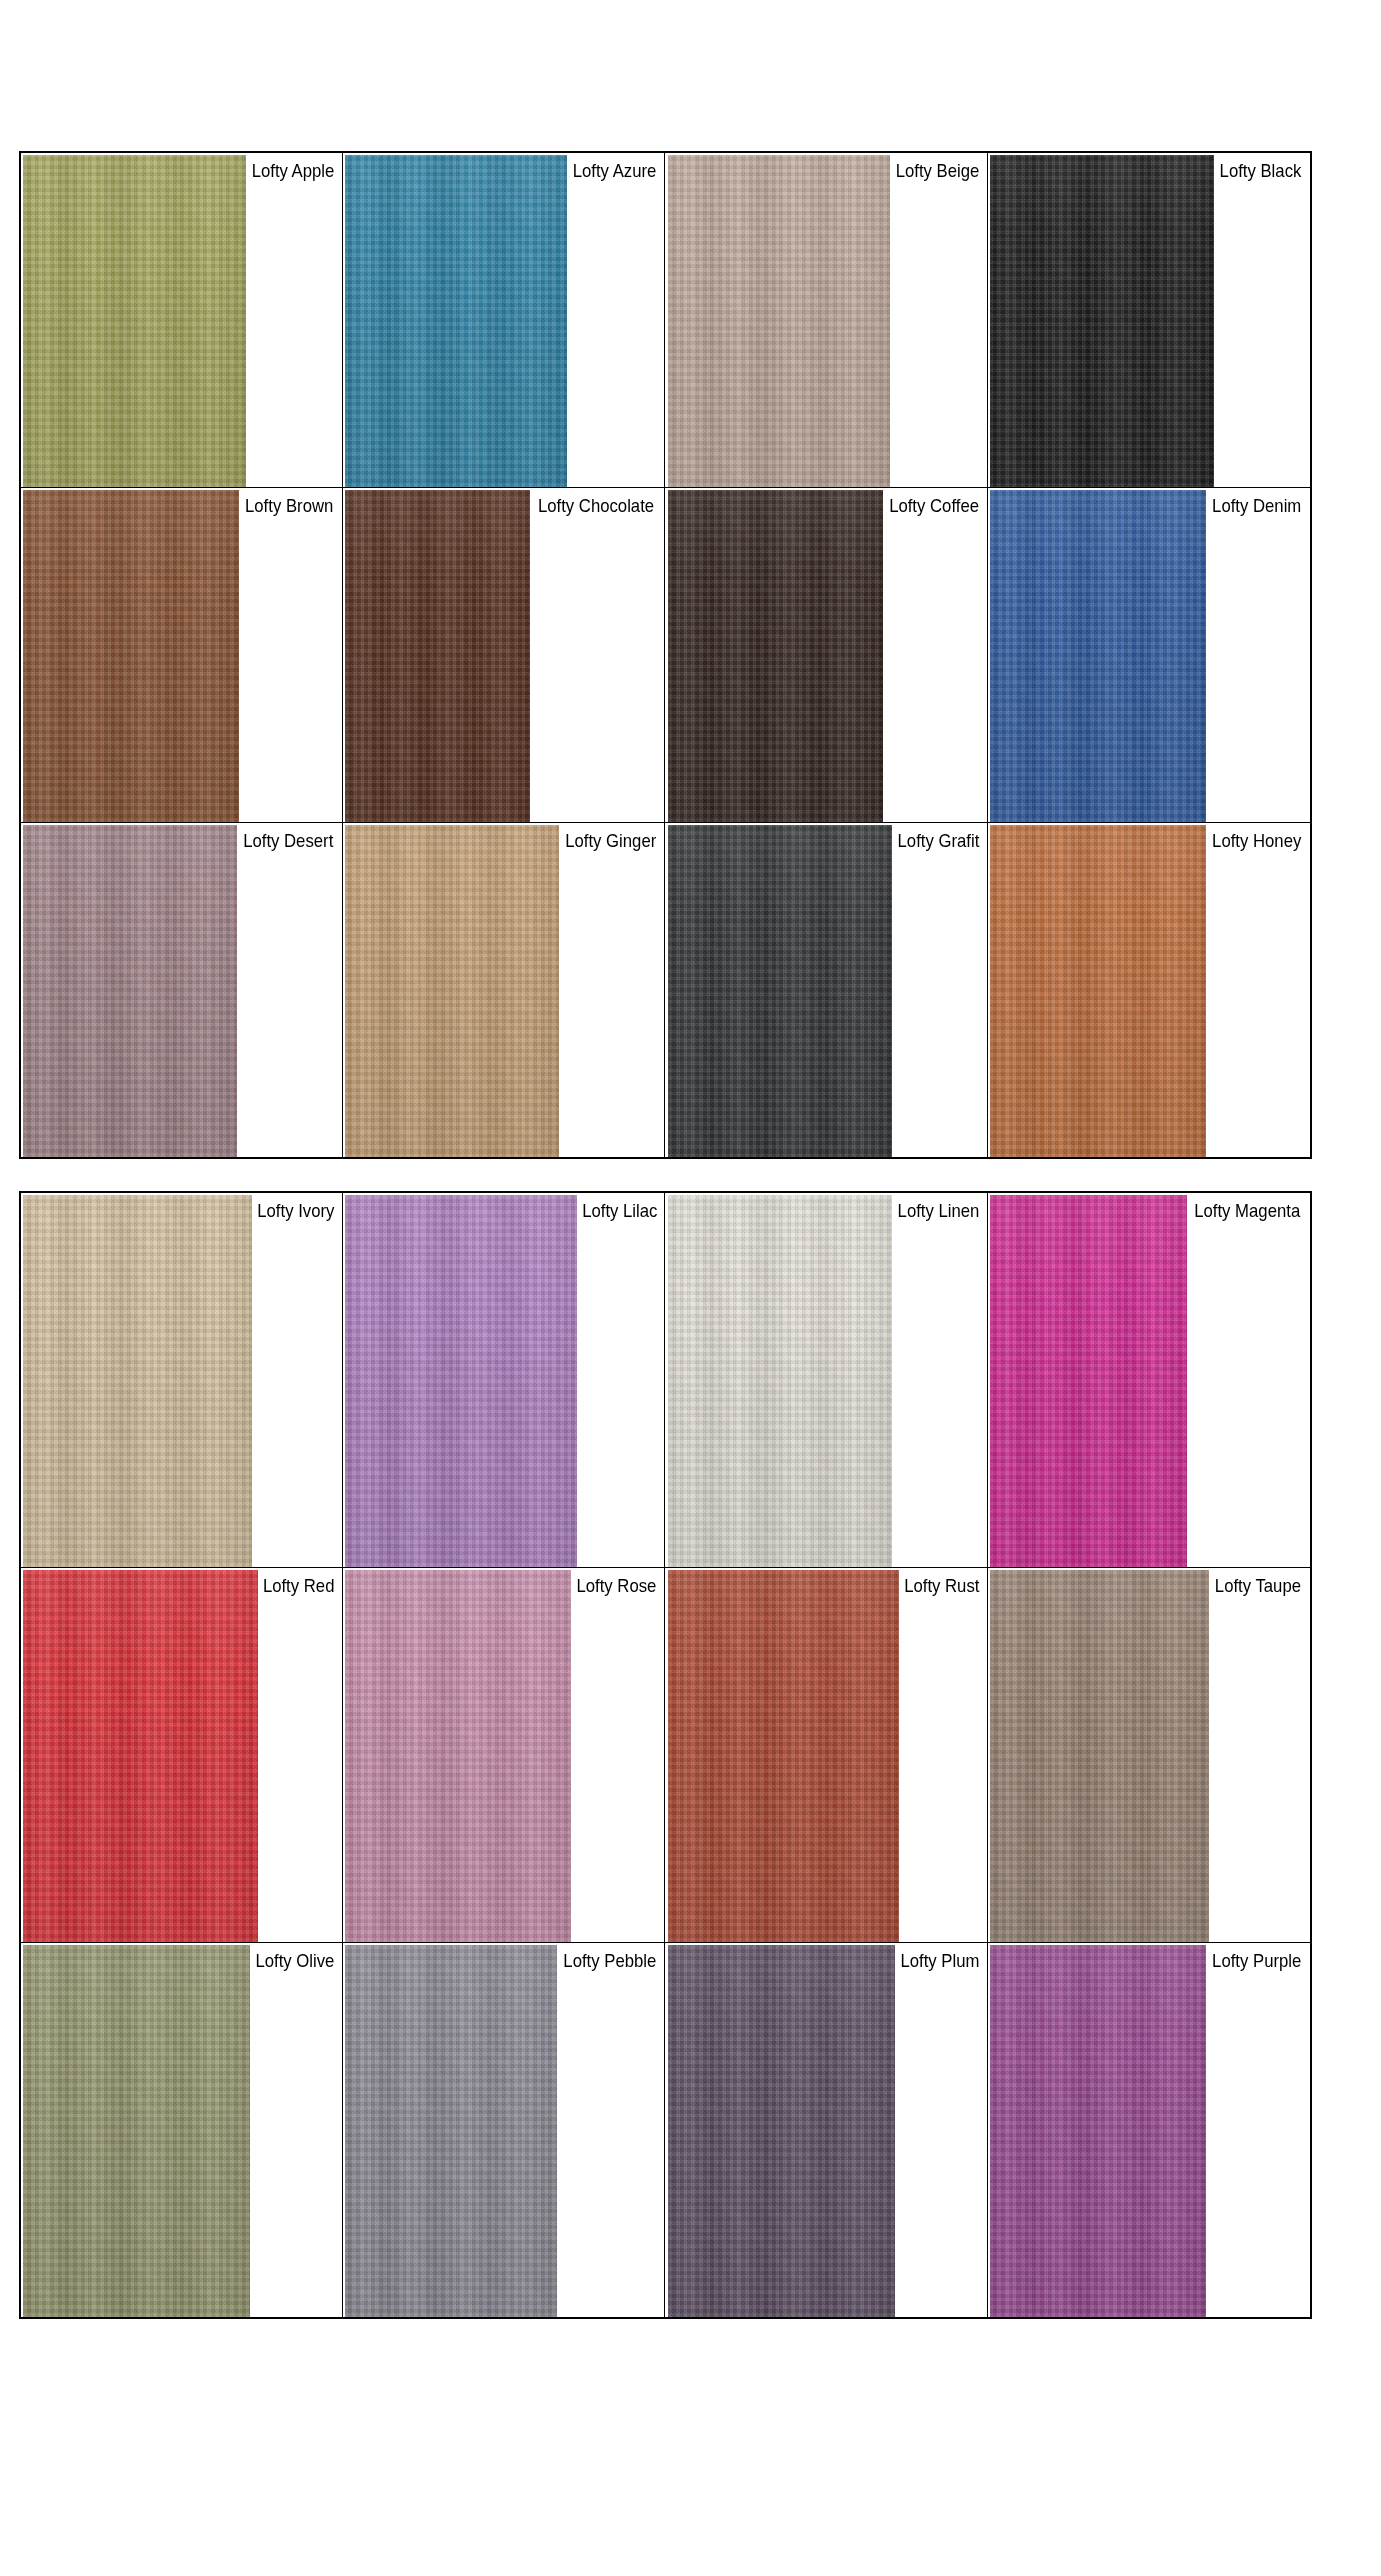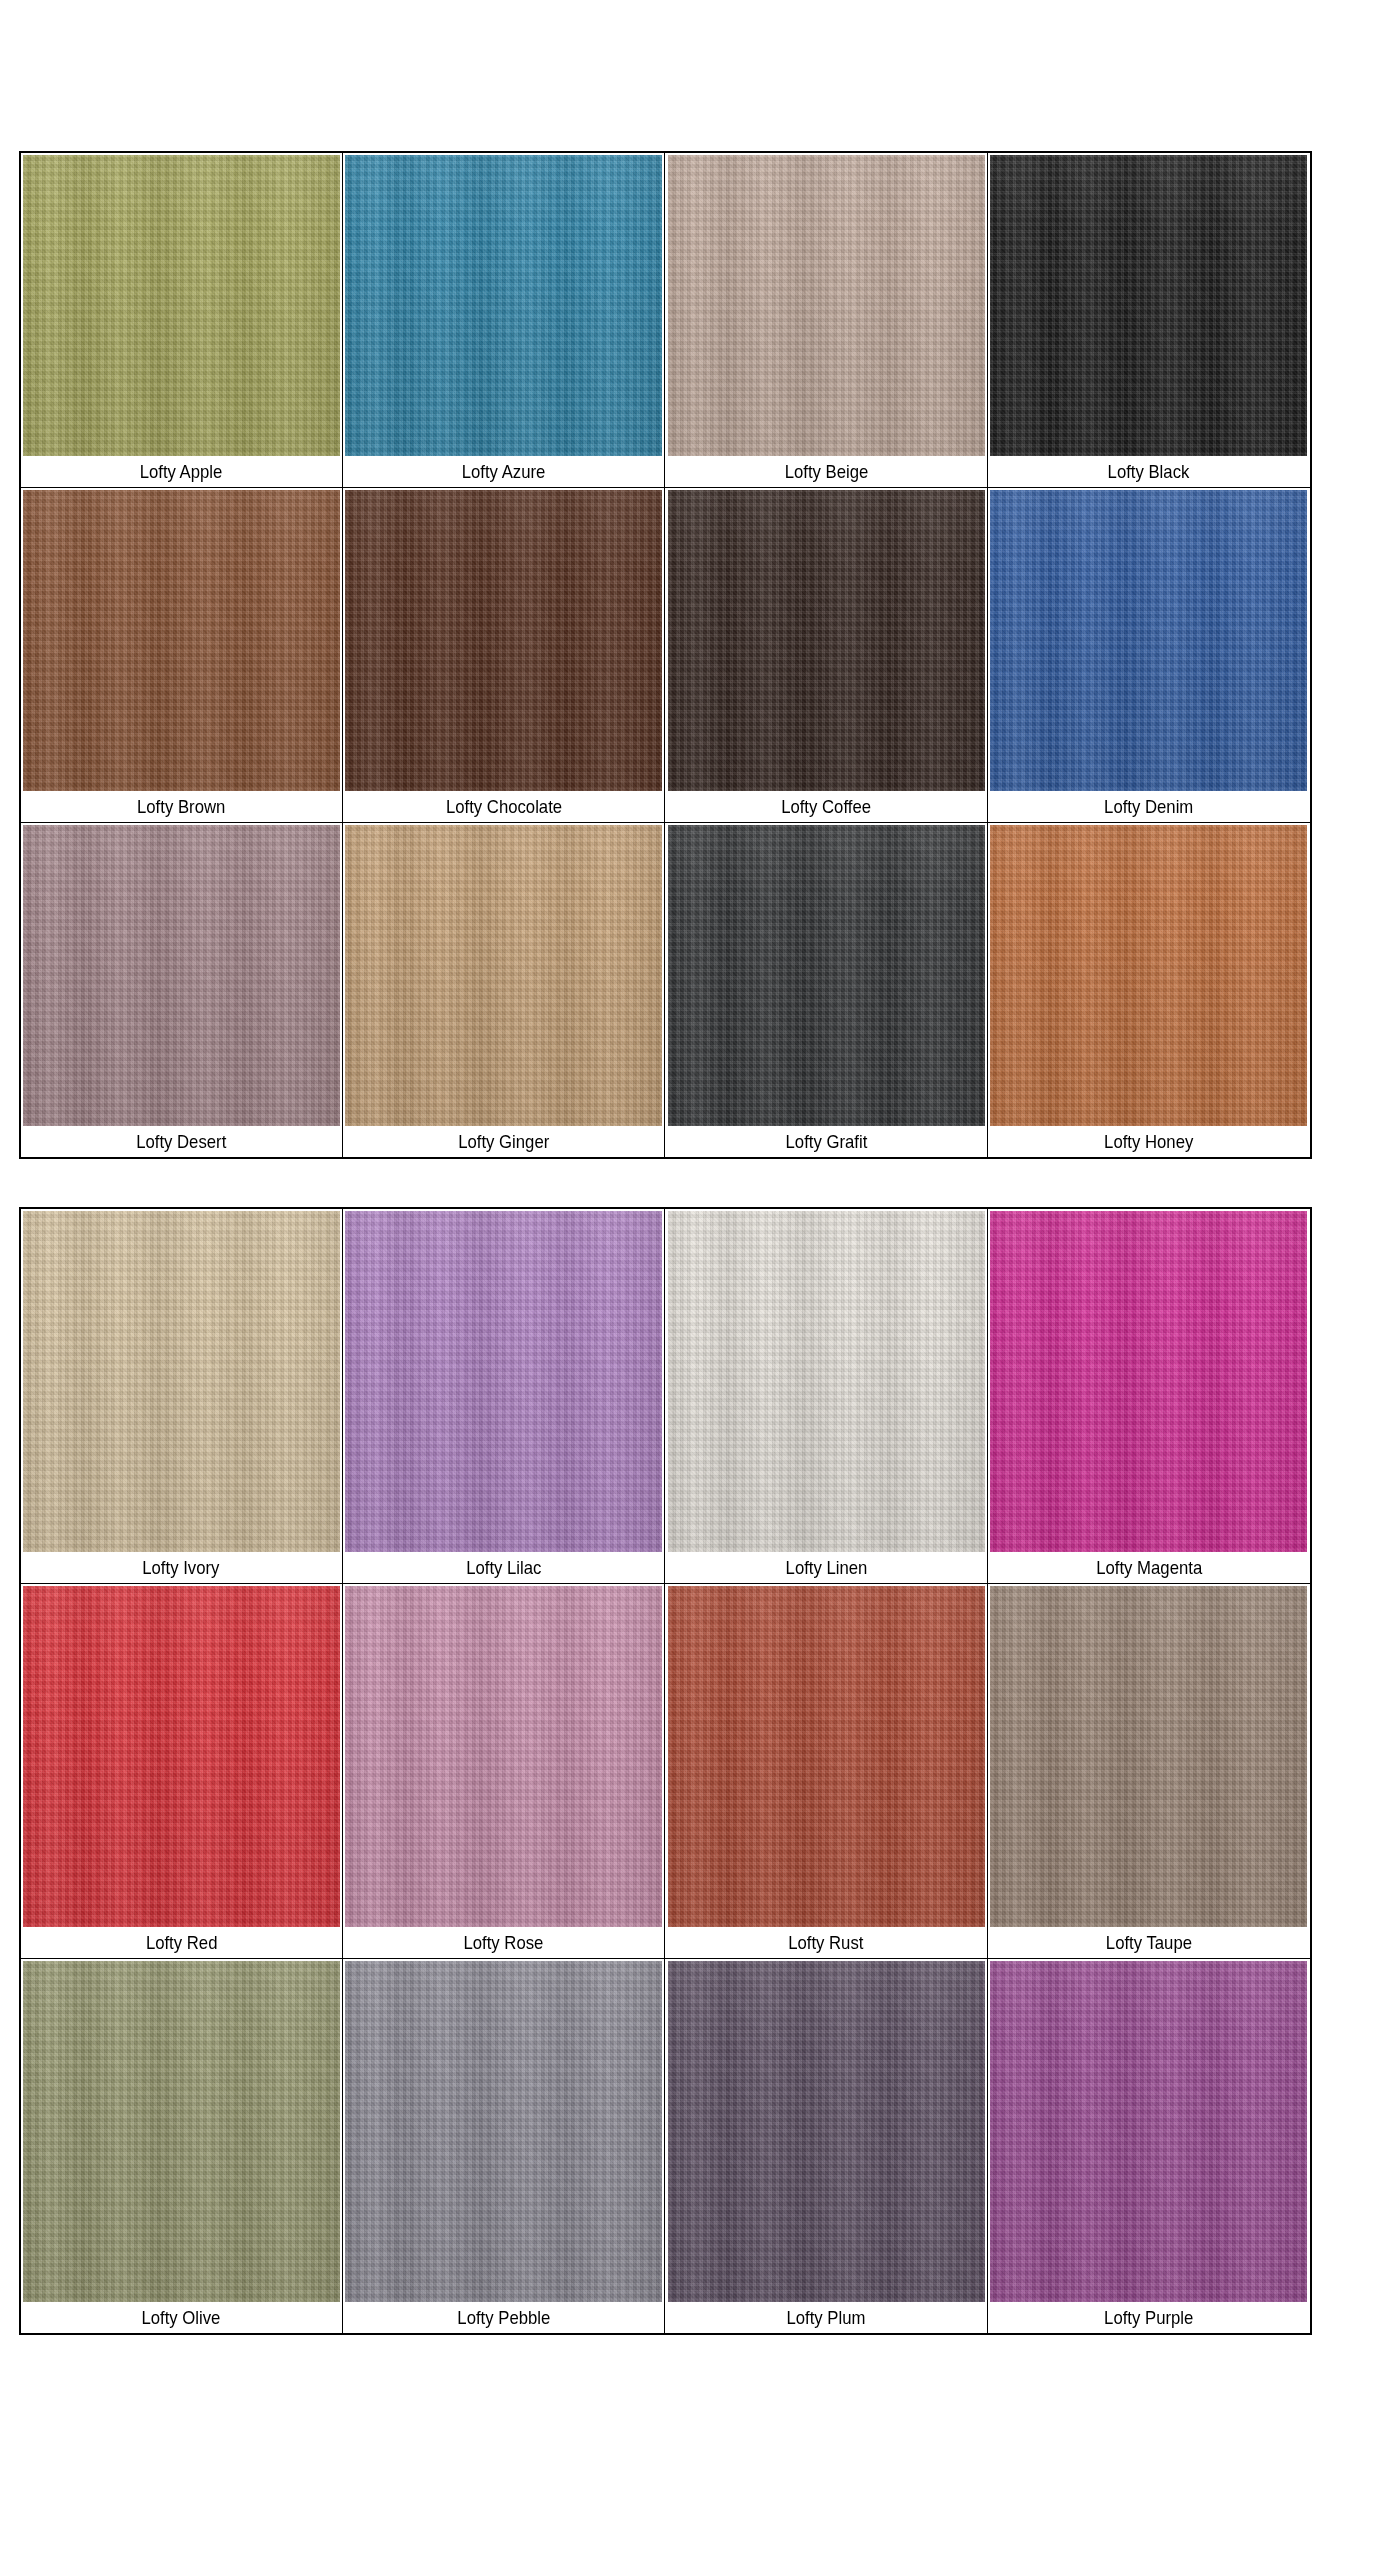--- a/index.html
+++ b/index.html
@@ -58,37 +58,36 @@
     left: 18.5px;
     top: 151px;
     width: 1293px;
     height: 1008px;
   }
   #table-2 {
     left: 18.5px;
     top: 1191px;
     width: 1293px;
     height: 1128px;
-    margin-top: 16px;
   }
 
   .swatch-table td {
     border: 1.7px solid #000000;
     padding: 0;
     vertical-align: top;
     width: 25%;
     background: #ffffff;
   }
 
   .cell-inner {
     position: relative;
     width: 100%;
     height: 100%;
     display: flex;
-    flex-direction: column;
+    flex-direction: row;
     box-sizing: border-box;
     padding: 2.3px 2.3px 0 2.3px;
   }
 
   
   .swatch {
     position: relative;
     flex: 1 1 auto;
     width: 100%;
     min-height: 0;

